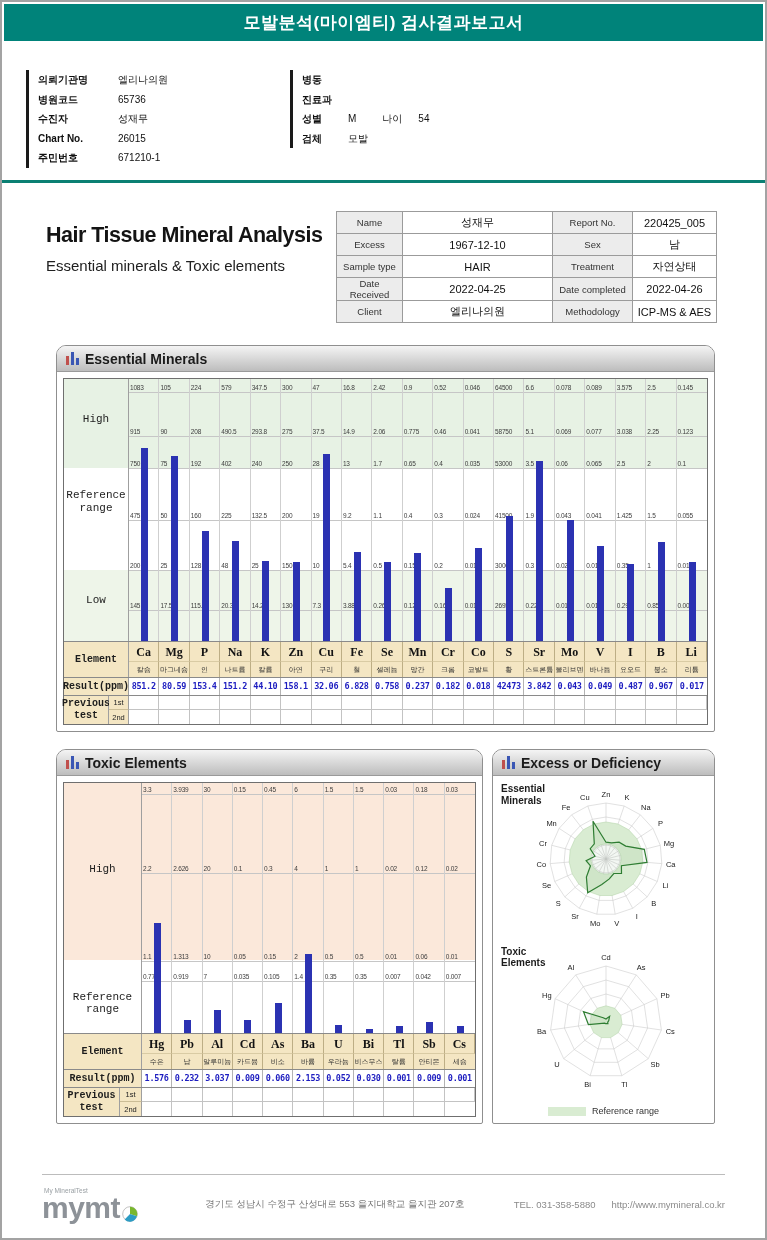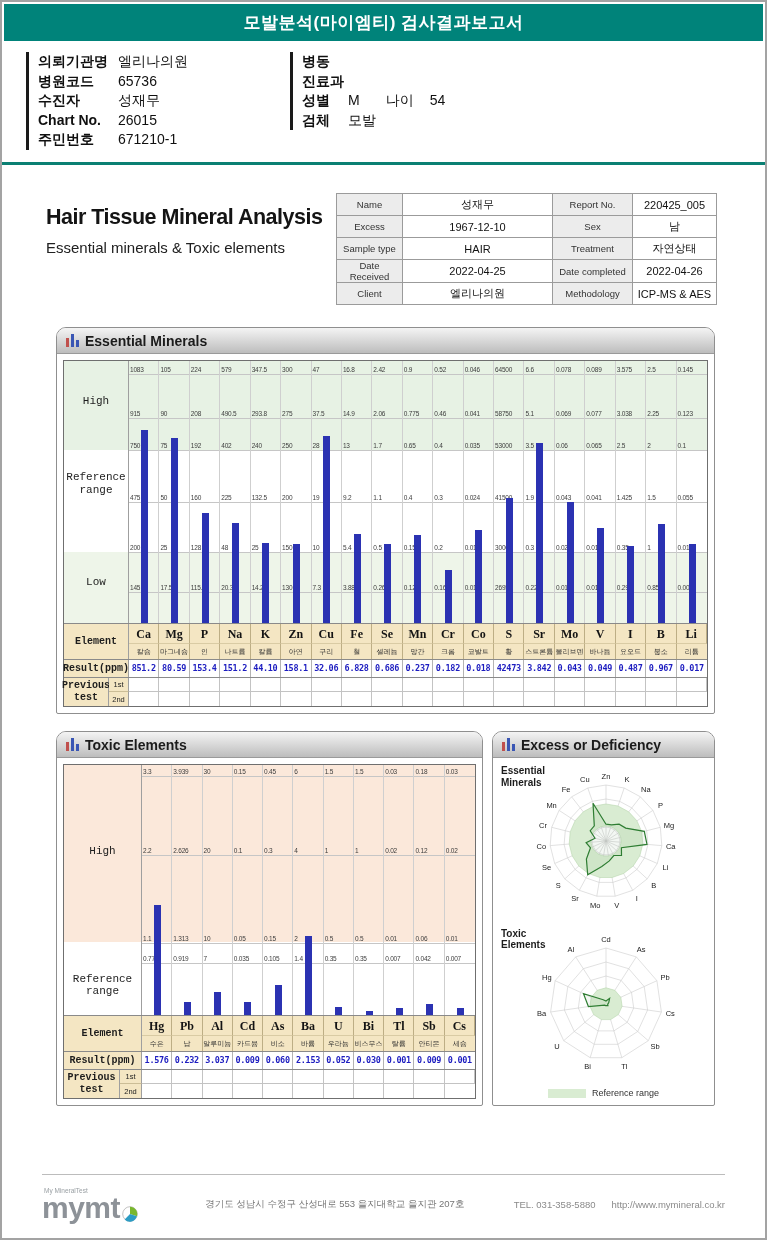--- a/index.html
+++ b/index.html
@@ -1,19 +1,19 @@
 <!DOCTYPE html>
 <html><head>
 <meta charset="utf-8">
 <style>
 *{margin:0;padding:0;box-sizing:border-box}
 body{background:#fff;font-family:"Liberation Sans",sans-serif}
 .page{position:relative;width:767px;height:1240px;border:2px solid #a3a3a3;background:#fff;overflow:hidden}
 .top-banner{height:37px;margin:2px;background:#00837a;color:#fff;font-size:17px;font-weight:bold;text-align:center;line-height:37px;letter-spacing:.5px}
-.patient{position:relative;height:100px;margin-top:11px;font-size:14px;color:#101010}
+.patient{position:relative;height:100px;margin-top:29px;font-size:10px;color:#101010}
 .pcol{position:absolute;top:0;border-left:3px solid #1a1a1a;padding-left:9px}
 .pcol1{left:24px;width:250px}
 .pcol2{left:288px;width:195px}
 .pcol3{left:488px;width:258px}
 .prow{height:19.5px;line-height:19.5px;white-space:nowrap}
 .plabel{display:inline-block;font-weight:bold}
 .pcol1 .plabel{width:80px}
 .pcol2 .plabel{width:46px}
 .pcol3 .plabel{width:72px}
 .plabel2{font-weight:normal;margin:0 16px 0 26px}
@@ -491,21 +491,21 @@
             <div class="m-block" style="grid-template-columns: 65px repeat(19, 1fr); grid-template-rows: 17px;">
               <div class="m-lcell m-lcell-single">Result(ppm)</div>
               <div class="m-res">851.2</div>
               <div class="m-res">80.59</div>
               <div class="m-res">153.4</div>
               <div class="m-res">151.2</div>
               <div class="m-res">44.10</div>
               <div class="m-res">158.1</div>
               <div class="m-res">32.06</div>
               <div class="m-res">6.828</div>
-              <div class="m-res">0.686</div>
+              <div class="m-res">0.758</div>
               <div class="m-res">0.237</div>
               <div class="m-res">0.182</div>
               <div class="m-res">0.018</div>
               <div class="m-res">42473</div>
               <div class="m-res">3.842</div>
               <div class="m-res">0.043</div>
               <div class="m-res">0.049</div>
               <div class="m-res">0.487</div>
               <div class="m-res">0.967</div>
               <div class="m-res">0.017</div>

